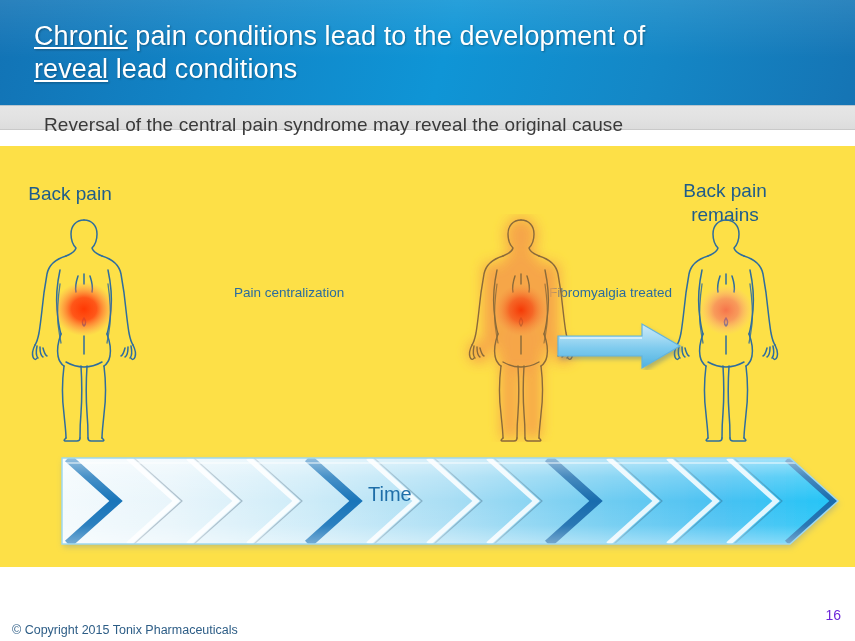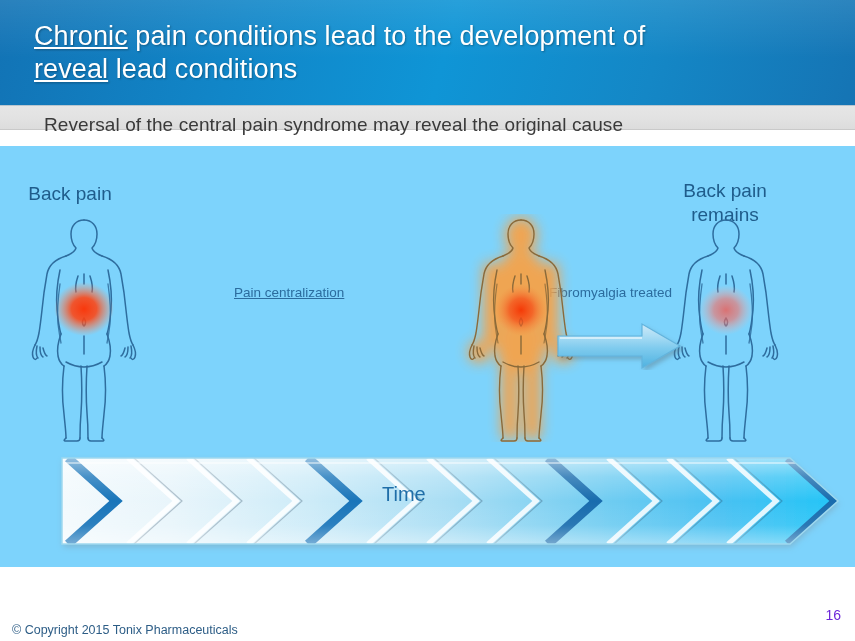--- a/index.html
+++ b/index.html
@@ -56,42 +56,42 @@
     font-size: 19px;
     color: #3a3a3a;
     letter-spacing: 0.1px;
   }
 
   
   .canvas {
     position: absolute;
     left: 0; top: 146px;
     width: 855px; height: 421px;
-    background: #7dd3fc;
+    background: #fde047;
   }
 
   
   .fig-label {
     position: absolute;
     color: #1f5c8b;
     font-size: 19px;
     line-height: 24px;
     text-align: center;
     white-space: pre-line;
   }
   #label-back-pain   { left: 0px;   top: 36px;  width: 140px; }
   #label-fibro       { left: 406px; top: 33px;  width: 170px; }
   #label-remains     { left: 650px; top: 33px;  width: 150px; }
 
   .mid-label {
     position: absolute;
     color: #2b6c9e;
     font-size: 13.5px;
   }
-  #label-centralization { left: 234px; top: 139px; text-decoration: underline; }
+  #label-centralization { left: 234px; top: 139px; }
   #label-treated        { left: 549px; top: 139px; }
 
   
   .figure { position: absolute; }
   #figure-left   { left: 18px;  top: 68px; width: 132px; height: 228px; }
   #figure-middle { left: 455px; top: 68px; width: 132px; height: 228px; }
   #figure-right  { left: 660px; top: 68px; width: 132px; height: 228px; }
 
   .figure svg { display:block; width: 100%; height: 100%; }
 
@@ -103,21 +103,21 @@
   }
 
   
   #timeline {
     position: absolute;
     left: 0px; top: 300px;
     width: 855px; height: 110px;
   }
   #time-label {
     position: absolute;
-    left: 382px; top: 337px;
+    left: 368px; top: 337px;
     font-size: 20px;
     color: #1f6ea8;
   }
 
   
   .footer {
     position: absolute;
     left: 0; top: 567px;
     width: 855px; height: 74px;
     background: #ffffff;

